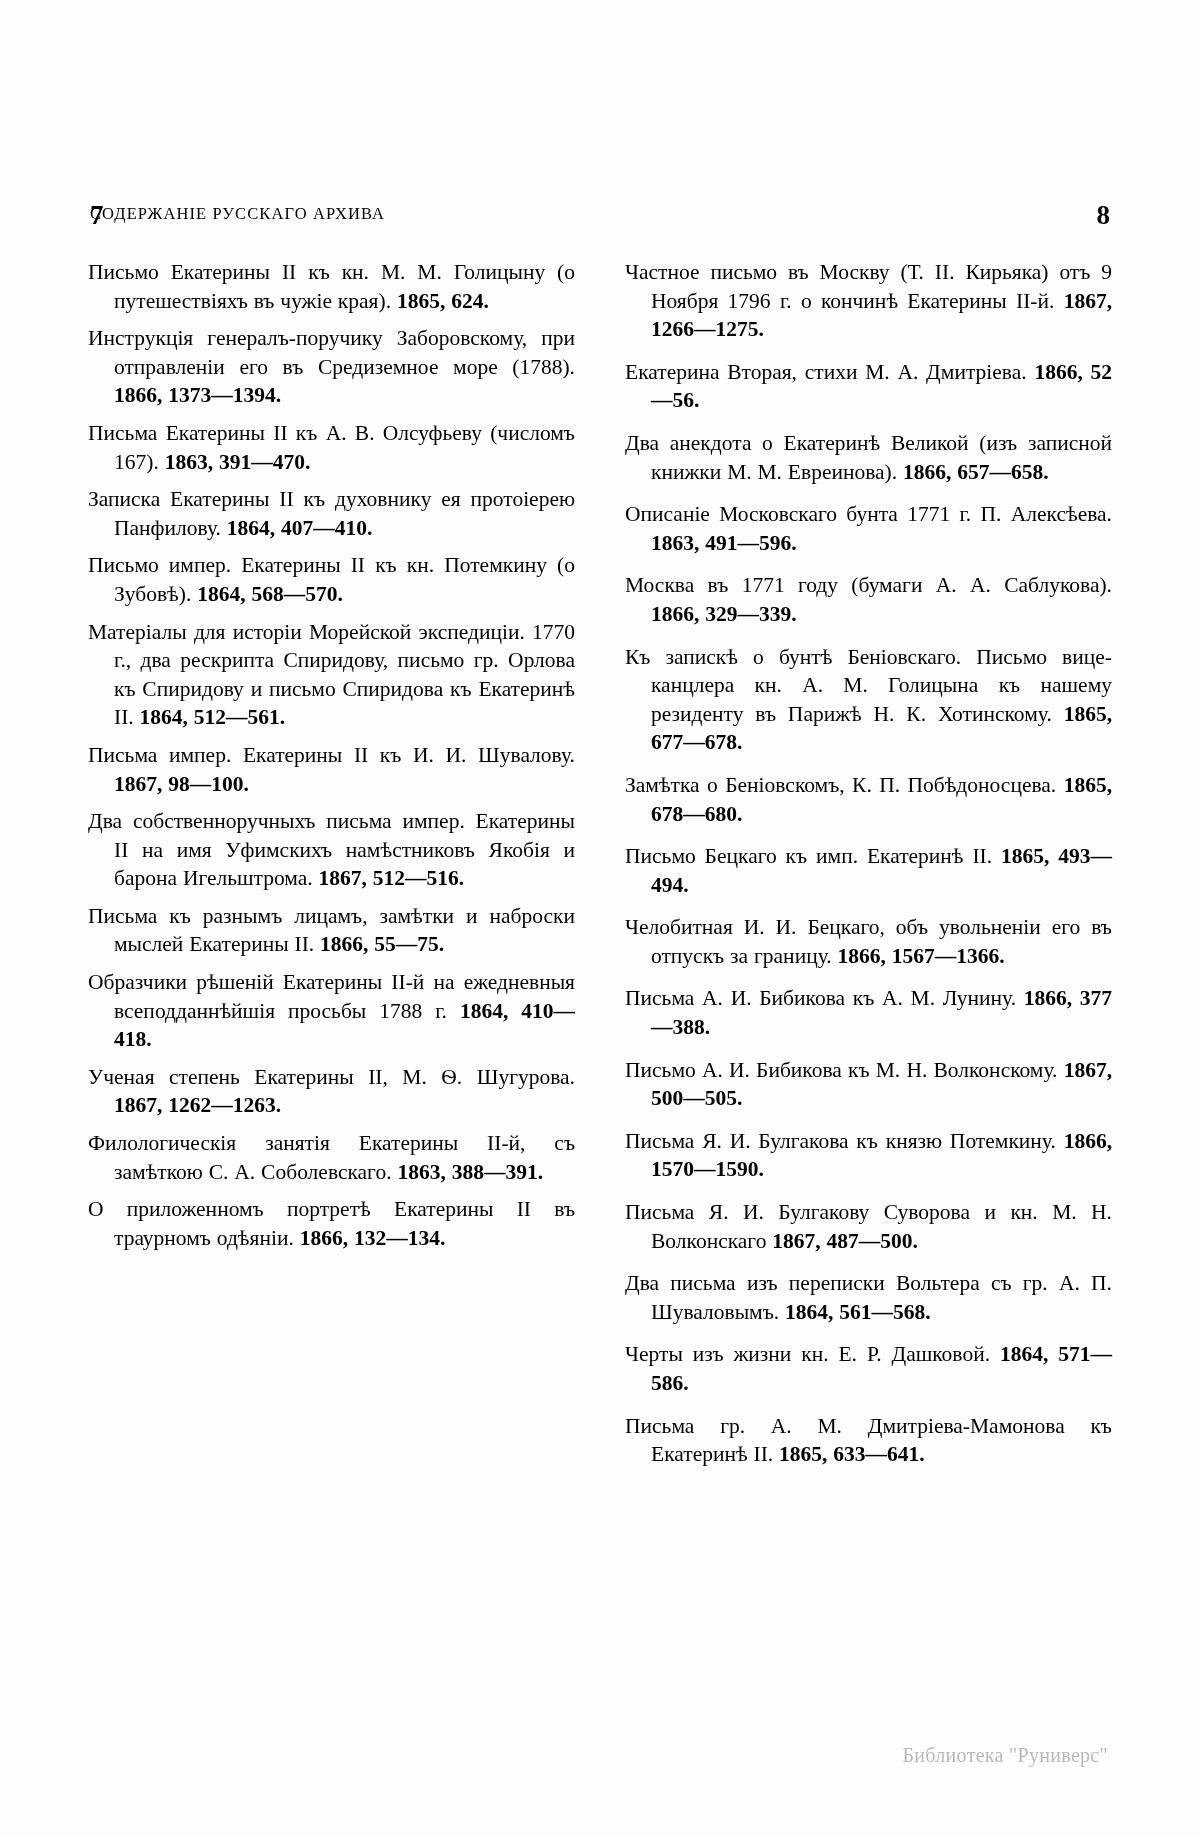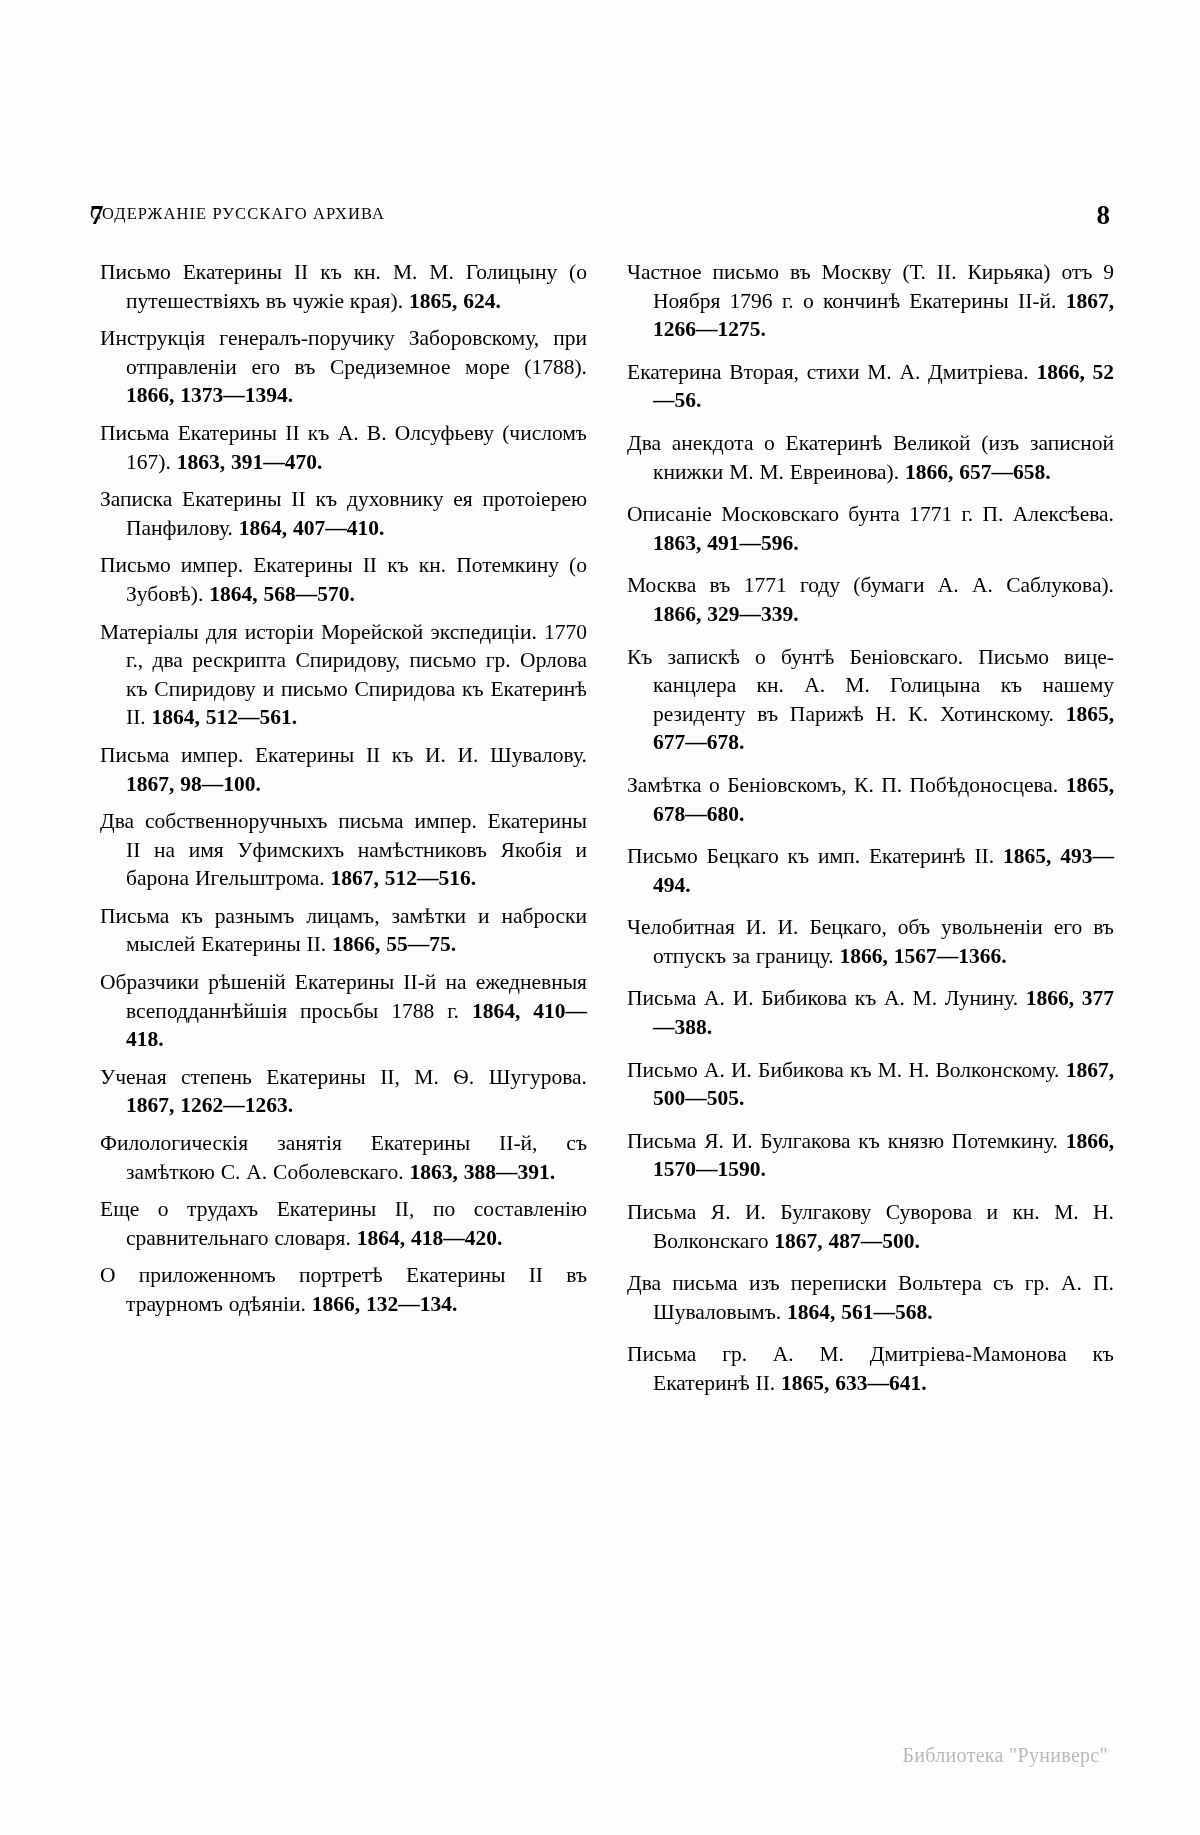--- a/index.html
+++ b/index.html
@@ -54,22 +54,21 @@
     font-size: 16.5px;
     letter-spacing: 1.1px;
     font-family: "Liberation Serif", serif;
   }
   .columns {
     position: absolute;
     left: 88px;
     top: 258px;
     width: 1024px;
     display: flex;
-    gap: 40px;
-    margin-left: 12px;
+    gap: 50px;
   }
   .col {
     width: 487px;
   }
   .entry {
     font-size: 21.5px;
     line-height: 1.33;
     margin-bottom: 9px;
     text-align: justify;
     text-indent: 0;
@@ -112,37 +111,37 @@
         <div class="entry">Письма Екатерины II къ А. В. Олсуфьеву (числомъ 167). <b>1863, 391—470.</b></div>
         <div class="entry">Записка Екатерины II къ духовнику ея протоіерею Панфилову. <b>1864, 407—410.</b></div>
         <div class="entry">Письмо импер. Екатерины II къ кн. Потемкину (о Зубовѣ). <b>1864, 568—570.</b></div>
         <div class="entry">Матеріалы для исторіи Морейской экспедиціи. 1770 г., два рескрипта Спиридову, письмо гр. Орлова къ Спиридову и письмо Спиридова къ Екатеринѣ II. <b>1864, 512—561.</b></div>
         <div class="entry">Письма импер. Екатерины II къ И. И. Шувалову. <b>1867, 98—100.</b></div>
         <div class="entry">Два собственноручныхъ письма импер. Екатерины II на имя Уфимскихъ намѣстниковъ Якобія и барона Игельштрома. <b>1867, 512—516.</b></div>
         <div class="entry">Письма къ разнымъ лицамъ, замѣтки и наброски мыслей Екатерины II. <b>1866, 55—75.</b></div>
         <div class="entry">Образчики рѣшеній Екатерины II-й на ежедневныя всеподданнѣйшія просьбы 1788 г. <b>1864, 410—418.</b></div>
         <div class="entry">Ученая степень Екатерины II, М. Ѳ. Шугурова. <b>1867, 1262—1263.</b></div>
         <div class="entry">Филологическія занятія Екатерины II-й, съ замѣткою С. А. Соболевскаго. <b>1863, 388—391.</b></div>
-        <div class="entry">Еще о трудахъ Екатерины II, по составленію сравнительнаго словаря. <b>1864, 418—420.</b></div>
         <div class="entry">О приложенномъ портретѣ Екатерины II въ траурномъ одѣяніи. <b>1866, 132—134.</b></div>
       </div>
     <div class="col col-right" id="col-right">
         <div class="entry">Частное письмо въ Москву (Т. II. Кирьяка) отъ 9 Ноября 1796 г. о кончинѣ Екатерины II-й. <b>1867, 1266—1275.</b></div>
         <div class="entry">Екатерина Вторая, стихи М. А. Дмитріева. <b>1866, 52—56.</b></div>
         <div class="entry">Два анекдота о Екатеринѣ Великой (изъ записной книжки М. М. Евреинова). <b>1866, 657—658.</b></div>
         <div class="entry">Описаніе Московскаго бунта 1771 г. П. Алексѣева. <b>1863, 491—596.</b></div>
         <div class="entry">Москва въ 1771 году (бумаги А. А. Саблукова). <b>1866, 329—339.</b></div>
         <div class="entry">Къ запискѣ о бунтѣ Беніовскаго. Письмо вице-канцлера кн. А. М. Голицына къ нашему резиденту въ Парижѣ Н. К. Хотинскому. <b>1865, 677—678.</b></div>
         <div class="entry">Замѣтка о Беніовскомъ, К. П. Побѣдоносцева. <b>1865, 678—680.</b></div>
         <div class="entry">Письмо Бецкаго къ имп. Екатеринѣ II. <b>1865, 493—494.</b></div>
         <div class="entry">Челобитная И. И. Бецкаго, объ увольненіи его въ отпускъ за границу. <b>1866, 1567—1366.</b></div>
         <div class="entry">Письма А. И. Бибикова къ А. М. Лунину. <b>1866, 377—388.</b></div>
         <div class="entry">Письмо А. И. Бибикова къ М. Н. Волконскому. <b>1867, 500—505.</b></div>
         <div class="entry">Письма Я. И. Булгакова къ князю Потемкину. <b>1866, 1570—1590.</b></div>
         <div class="entry">Письма Я. И. Булгакову Суворова и кн. М. Н. Волконскаго <b>1867, 487—500.</b></div>
         <div class="entry">Два письма изъ переписки Вольтера съ гр. А. П. Шуваловымъ. <b>1864, 561—568.</b></div>
+        <div class="entry">Черты изъ жизни кн. Е. Р. Дашковой. <b>1864, 571—586.</b></div>
         <div class="entry">Письма гр. А. М. Дмитріева-Мамонова къ Екатеринѣ II. <b>1865, 633—641.</b></div>
       </div>
   </div>
 
   <div class="watermark">Библиотека "Руниверс"</div>
 
 </div>
 
 </body></html>

